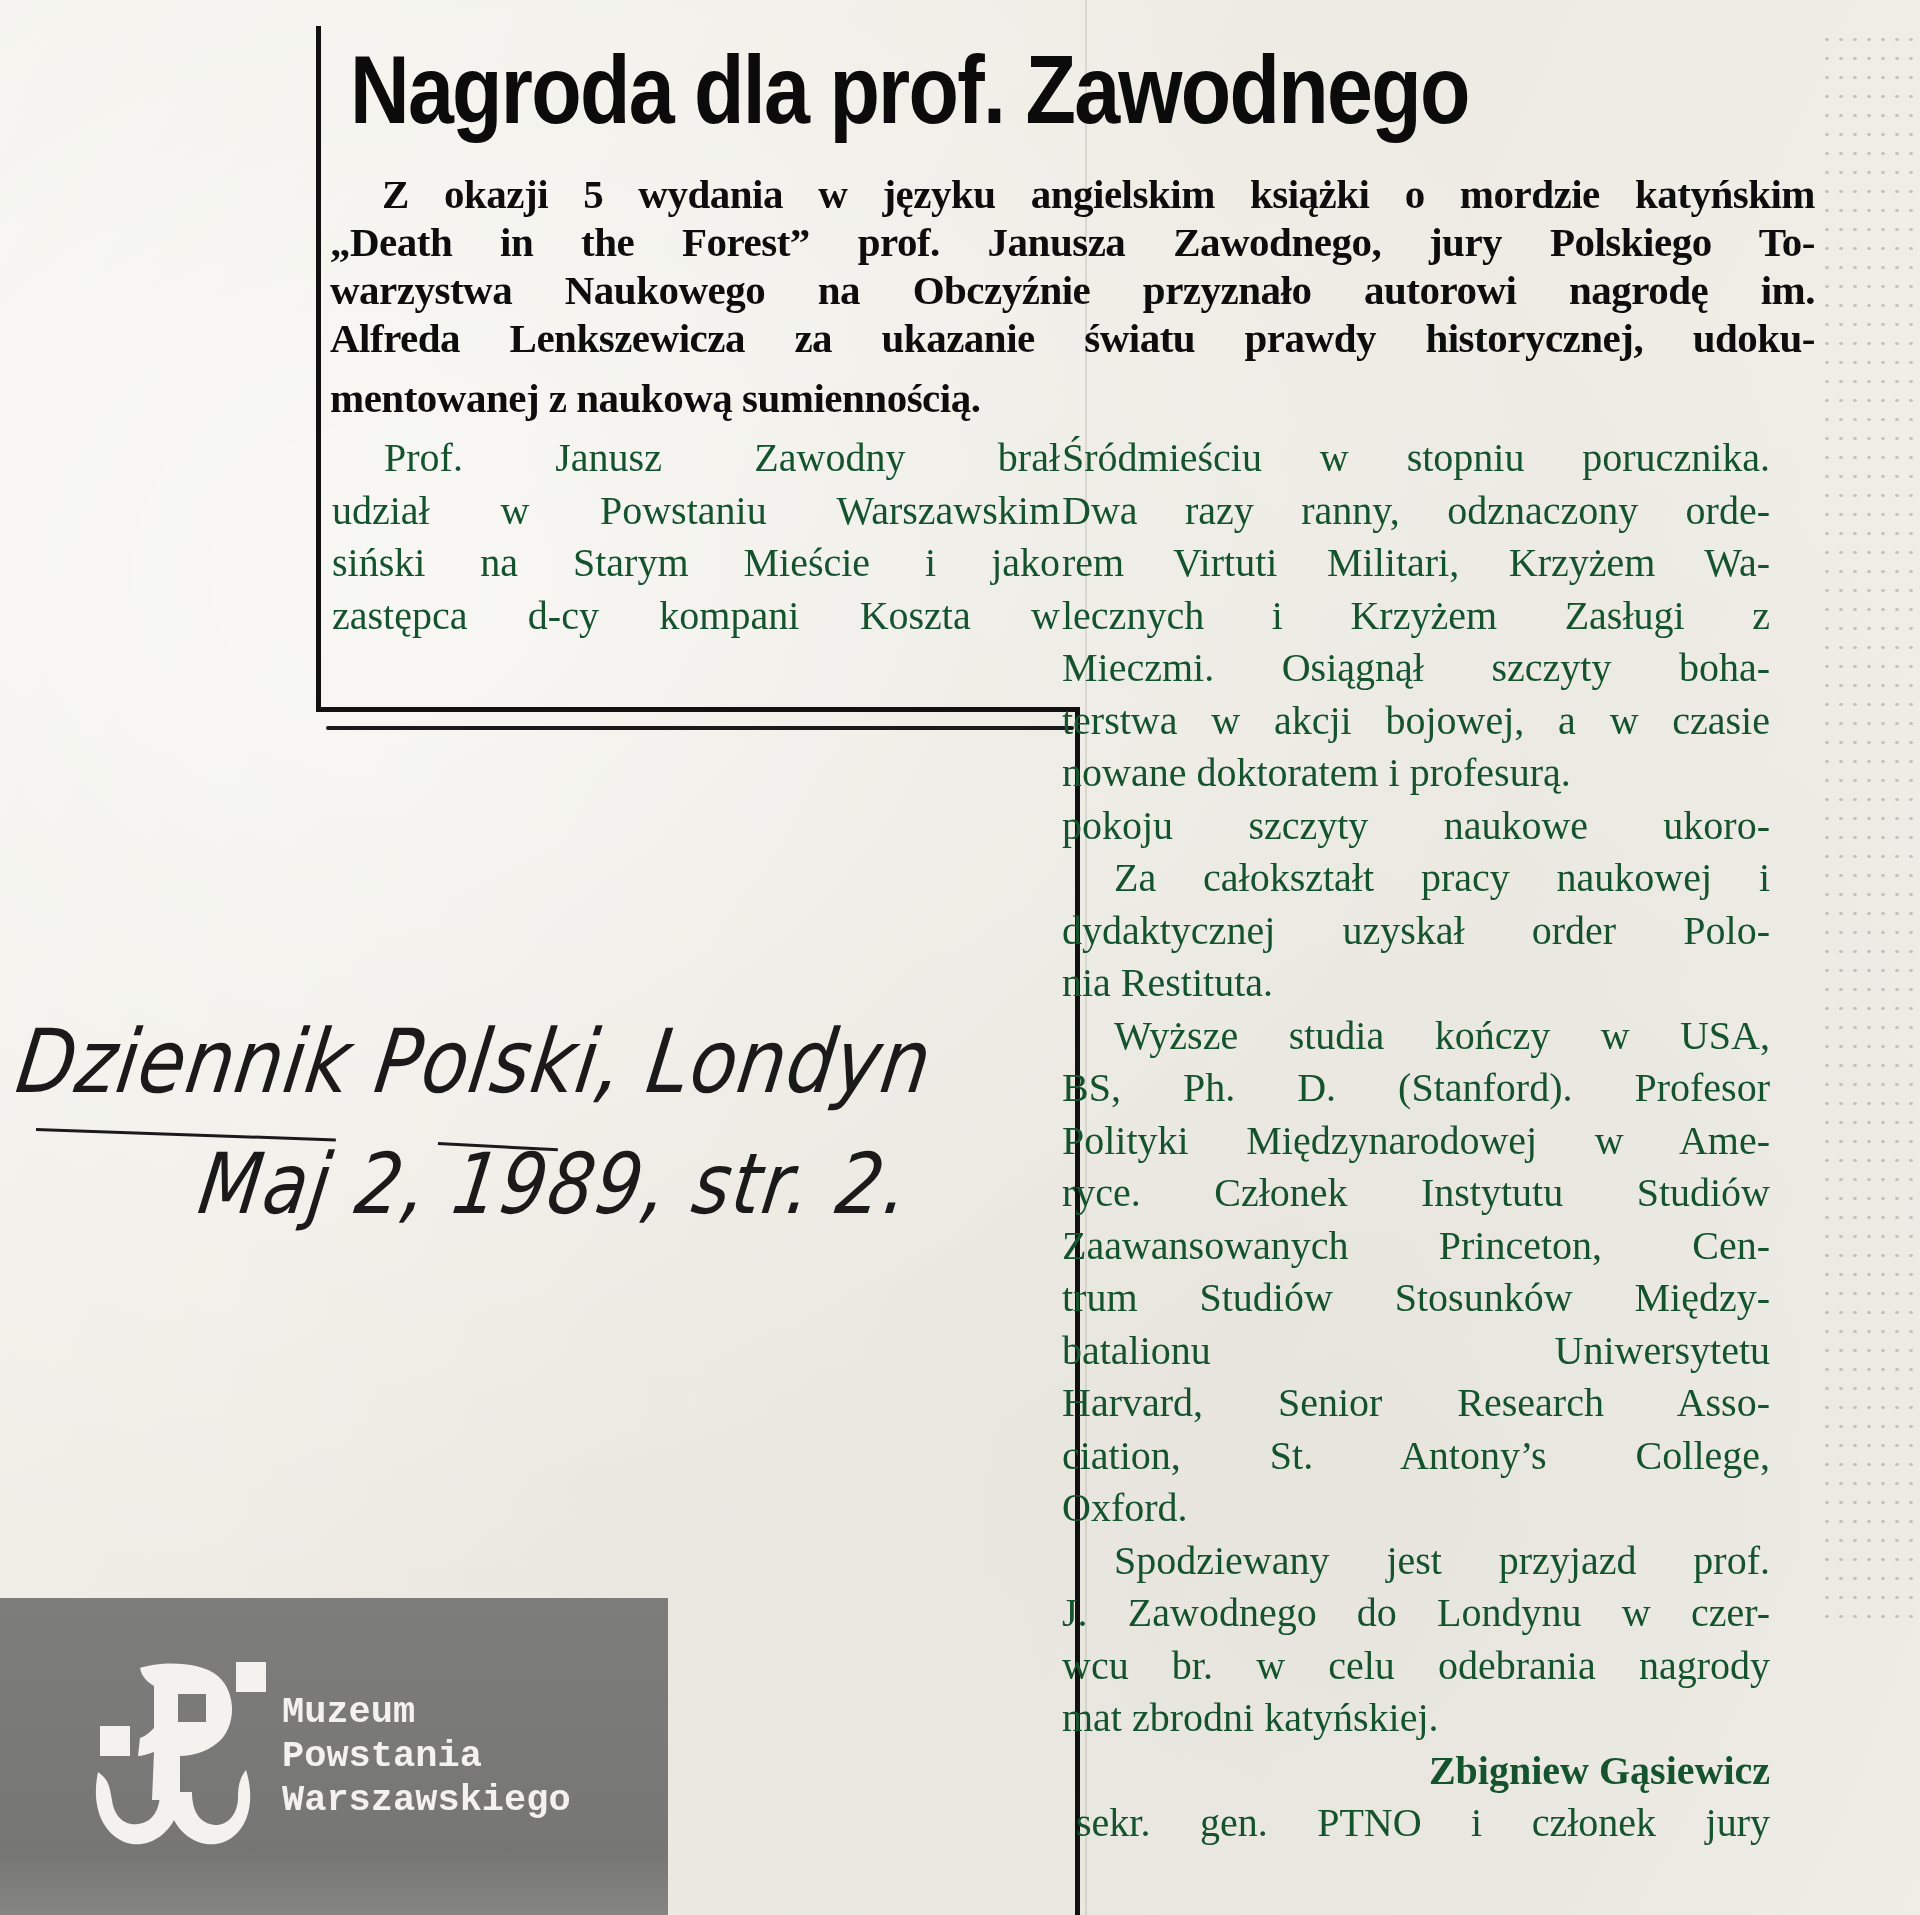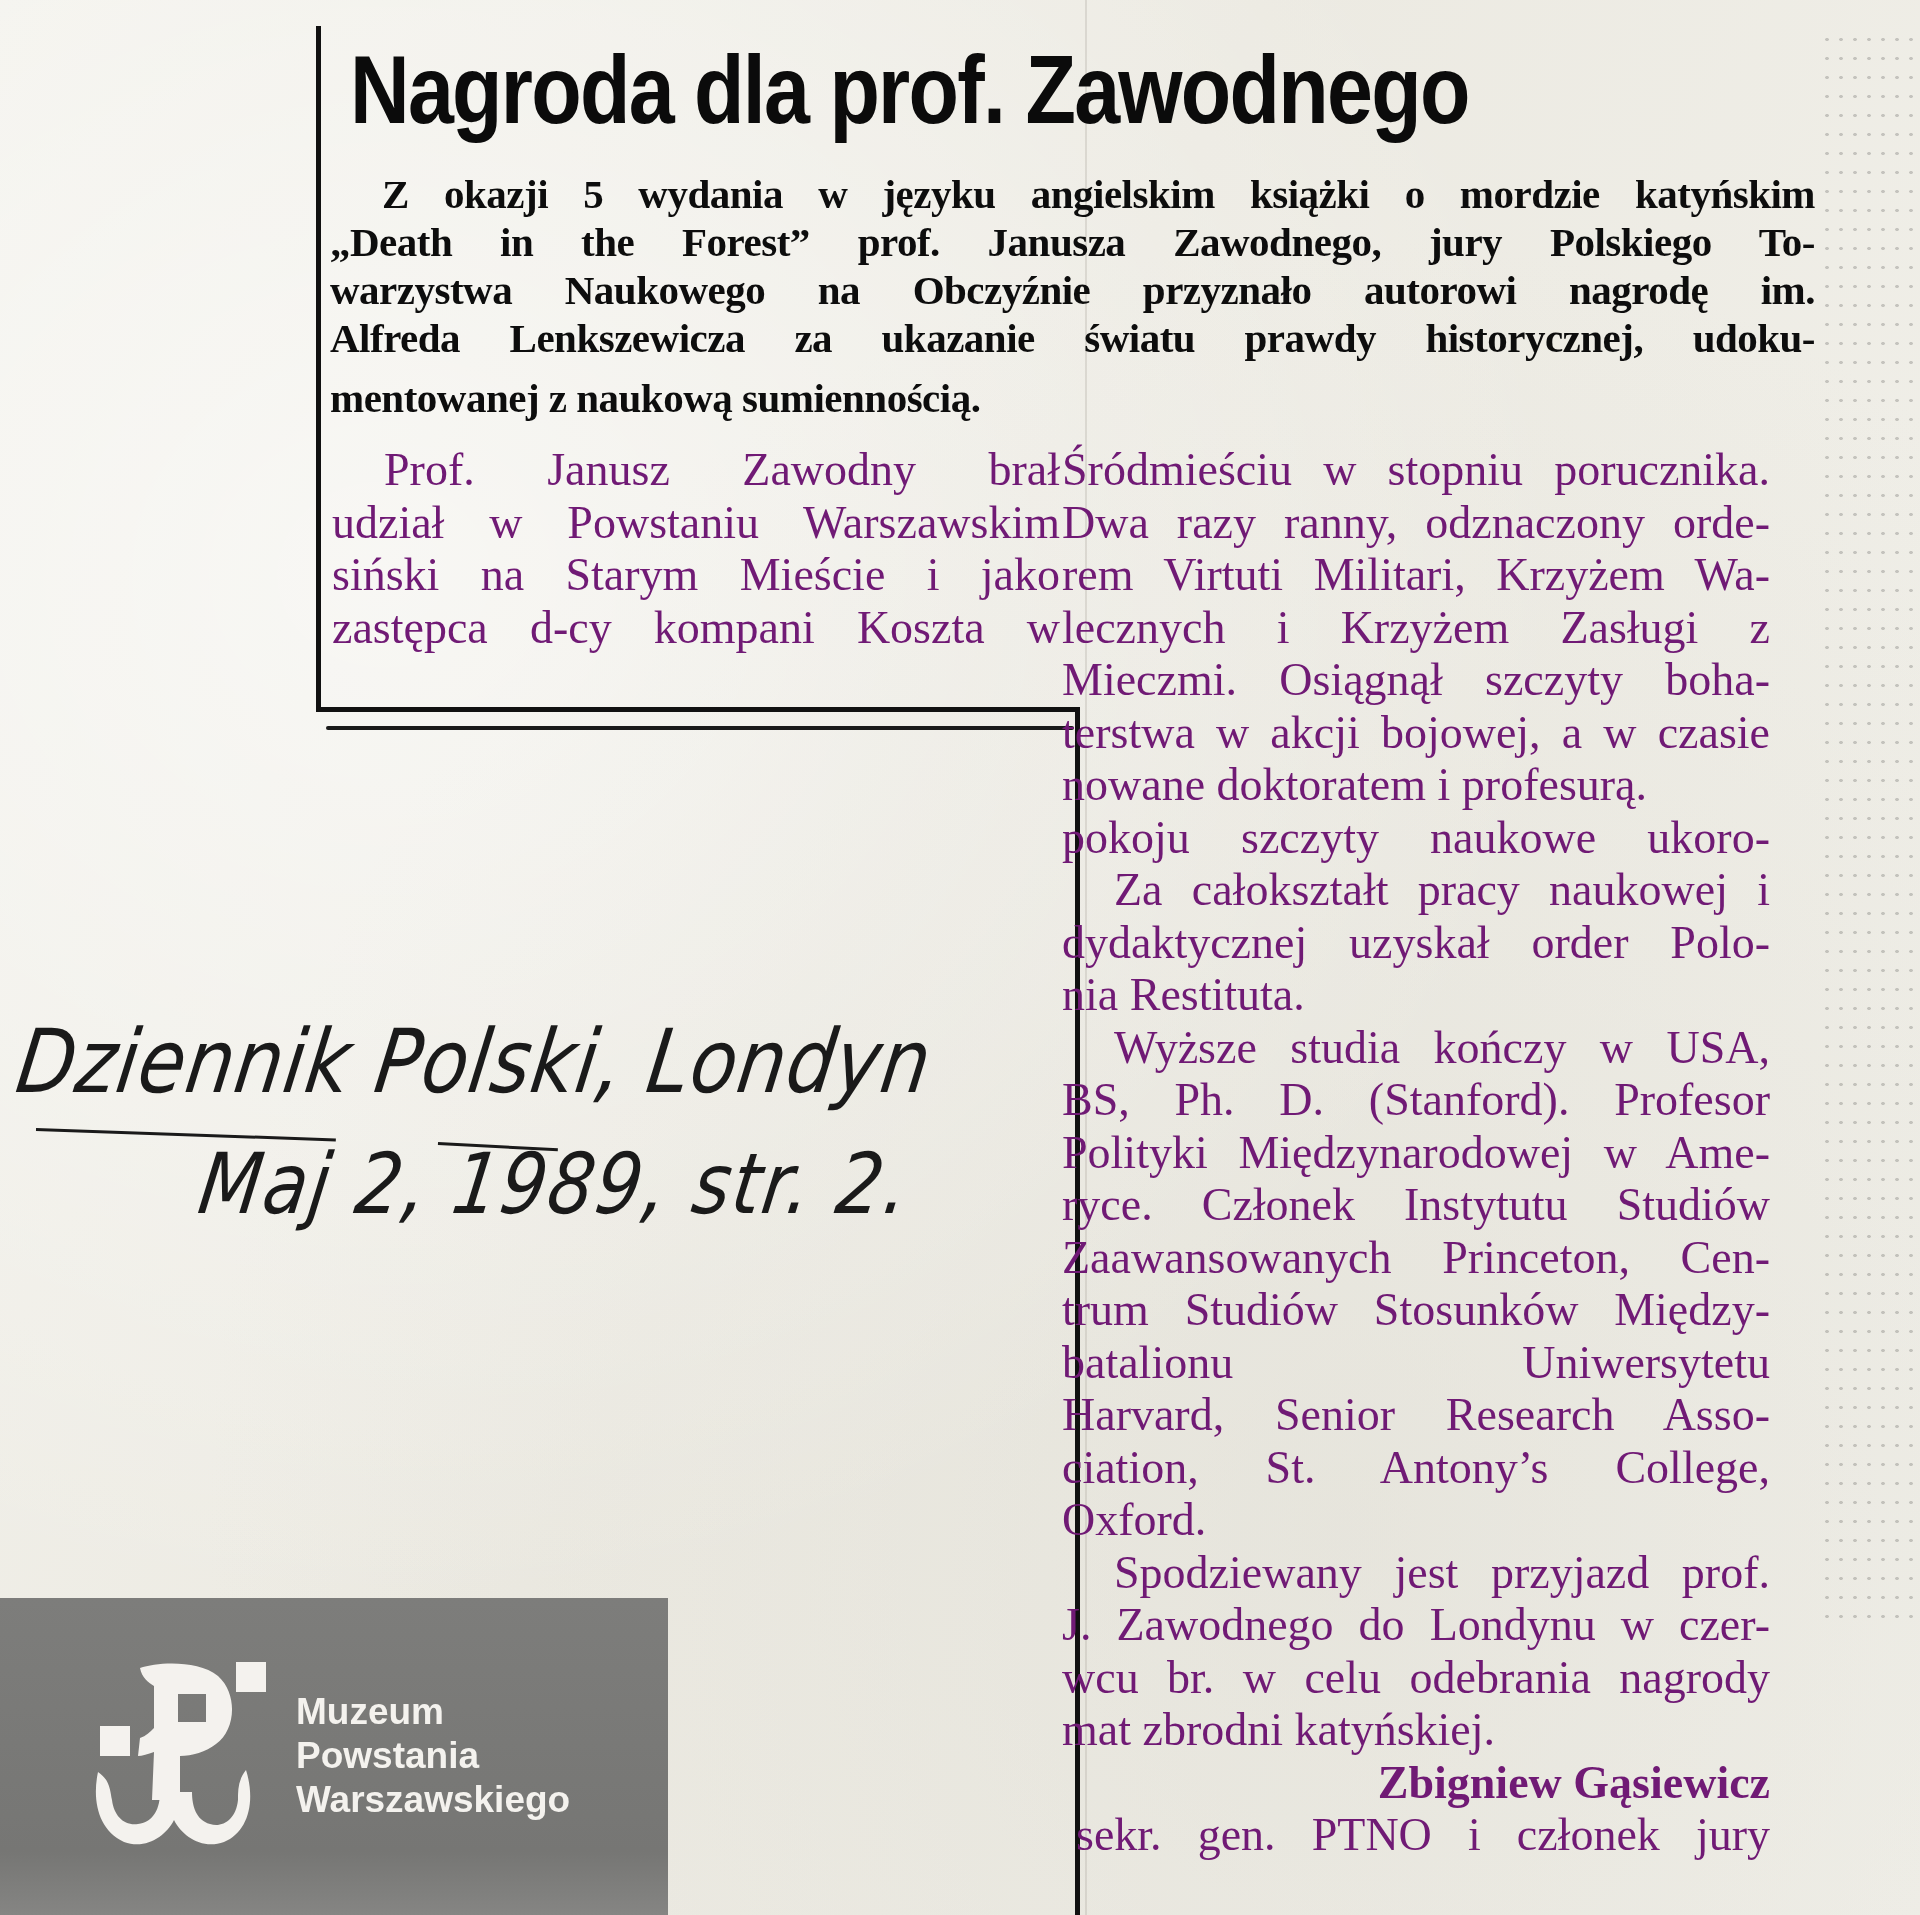--- a/index.html
+++ b/index.html
@@ -32,21 +32,21 @@
     .lead {
       position: absolute; left: 330px; top: 170px; width: 1485px;
       font-weight: bold; font-size: 41px; line-height: 48px;
       text-align: justify; color: #0d0d0d;
       letter-spacing: -0.5px;
     }
     .lead .line { display: block; text-align-last: justify; white-space: nowrap; }
     .lead .line.last { text-align-last: left; margin-top: 12px; }
     .lead .indent { padding-left: 52px; }
     .col {
-      position: absolute; font-size: 46px; line-height: 52.5px; color: #701a75; margin-top: 12px;
+      position: absolute; font-size: 40px; line-height: 52.5px; color: #14532d;
     }
     .col .line { display: block; text-align: justify; text-align-last: justify; white-space: nowrap; }
     .col .line.last { text-align-last: left; }
     .col .indent { padding-left: 52px; }
     .col .right { text-align-last: right; }
     .col-left { left: 332px; top: 432px; width: 728px; }
     .col-right { left: 1062px; top: 432px; width: 708px; }
     .rule-1 {
       position: absolute; left: 316px; top: 707px; width: 760px; height: 5px; background: #111;
     }
@@ -90,22 +90,22 @@
       transform: rotate(3deg); transform-origin: left;
     }
     
     .logo-panel {
       position: absolute; left: 0; top: 1598px; width: 668px; height: 317px;
       background: #7a7a78;
       background-image: linear-gradient(180deg, #7d7d7b 0%, #767674 80%, #858583 100%);
     }
     .logo-mark { position: absolute; left: 88px; top: 62px; width: 180px; height: 190px; }
     .logo-text {
-      position: absolute; left: 296px; top: 92px;
-      font-family: Liberation Sans, sans-serif; font-weight: bold;
+      position: absolute; left: 282px; top: 92px;
+      font-family: Liberation Mono, monospace; font-weight: bold;
       color: #f4f2ee; font-size: 37px; line-height: 44px;
     }
     .logo-text span { display: block; }
   </style>
 </head>
 <body>
 
 <div class="fold"></div>
 <div class="noise"></div>
 

